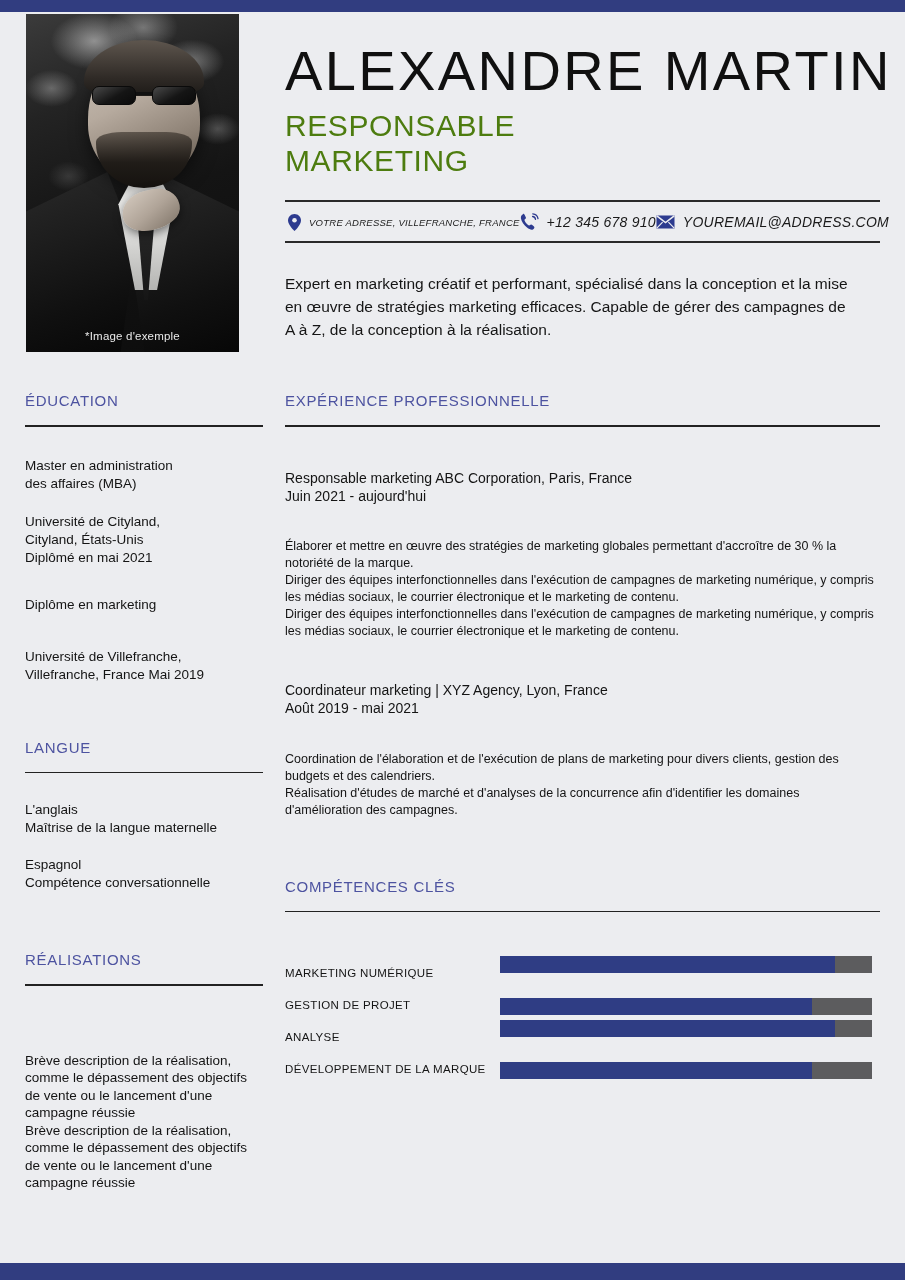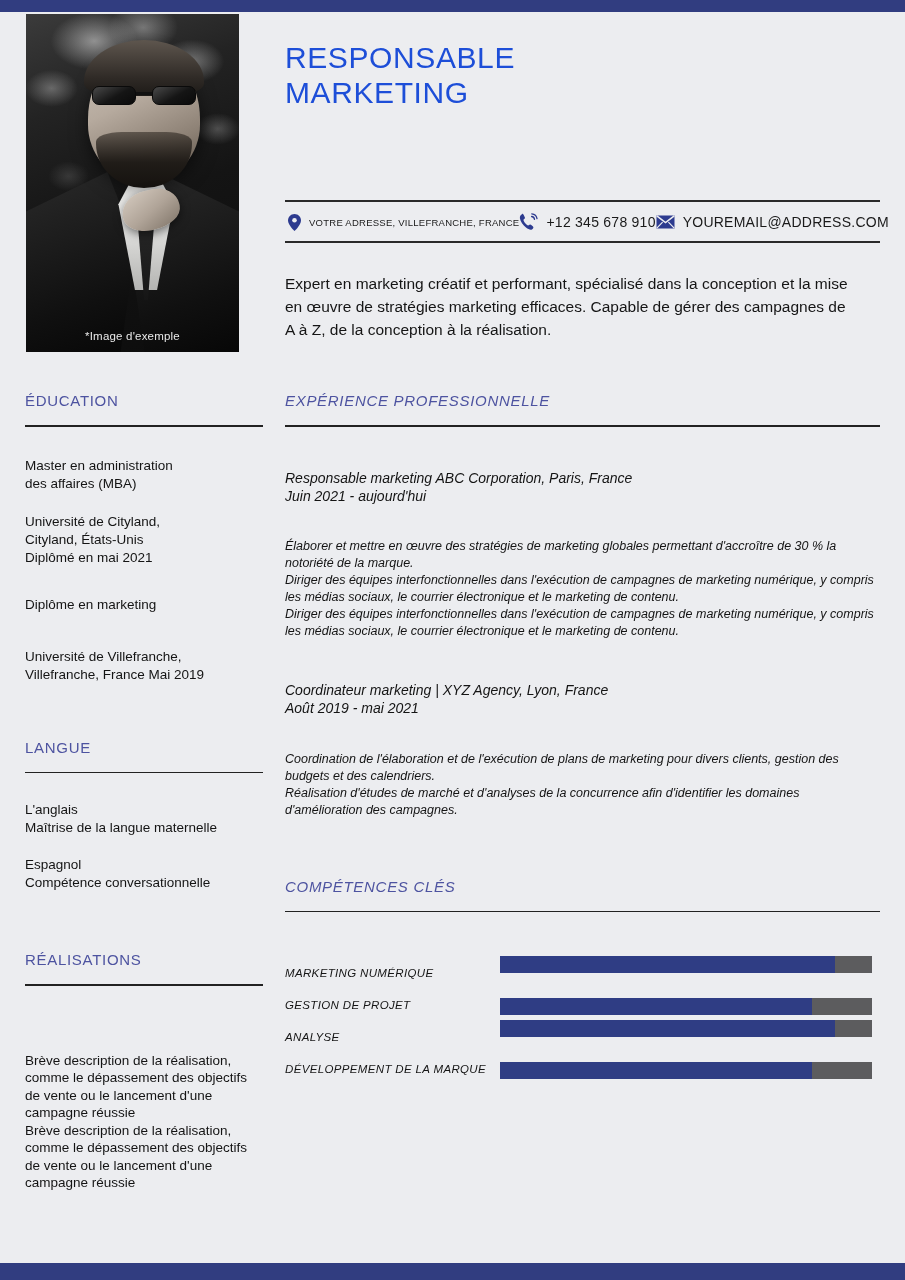--- a/index.html
+++ b/index.html
@@ -162,25 +162,26 @@
   .name {
     font-size: 56px;
     line-height: 62px;
     letter-spacing: 2.4px;
     font-weight: 300;
     color: #101010;
     white-space: nowrap;
     font-family: "Liberation Sans", sans-serif;
   }
   .role {
+    margin-top: 6px;
     font-size: 30px;
     line-height: 35px;
     letter-spacing: 0.6px;
     font-weight: 400;
-    color: #1d4ed8;
+    color: #4d7c0f;
     max-width: 300px;
   }
   .header-rule {
     position: absolute;
     left: 285px; top: 200px;
     width: 595px; height: 1.5px;
     background: #2a2a2a;
   }
   .contact-row {
     position: absolute;
@@ -193,20 +194,21 @@
     display: flex;
     align-items: center;
     white-space: nowrap;
   }
   .contact-item.addr { width: 238px; }
   .contact-item.phone { width: 145px; }
   .contact-text {
     font-size: 9.5px;
     letter-spacing: 0.25px;
     color: #1a1a1a;
+    font-style: italic;
   }
   .contact-text.bigger { font-size: 14px; }
   .ic { flex: 0 0 auto; margin-right: 8px; display: block; }
   .contact-rule {
     position: absolute;
     left: 285px; top: 241px;
     width: 595px; height: 1.5px;
     background: #2a2a2a;
   }
 
@@ -223,21 +225,20 @@
   
   .col-left {
     position: absolute;
     left: 25px; top: 392px;
     width: 238px;
   }
   .col-right {
     position: absolute;
     left: 285px; top: 392px;
     width: 595px;
-    font-style: italic;
   }
 
   .sec-title {
     color: #4d53a0;
     font-size: 15px;
     letter-spacing: 0.7px;
     font-weight: 400;
   }
   .sec-rule {
     height: 1.5px;
@@ -315,20 +316,21 @@
     <div class="photo-hair"></div>
     <div class="photo-glasses">
       <div class="photo-glasses-bridge"></div>
     </div>
     <div class="photo-beard"></div>
     <div class="photo-hand"></div>
     <div class="photo-watermark">*Image d'exemple</div>
   </div>
 
   <div class="header">
+    <div class="name">ALEXANDRE MARTIN</div>
     <div class="role">RESPONSABLE MARKETING</div>
   </div>
   <div class="header-rule"></div>
 
   <div class="contact-row">
 
     <div class="contact-item addr">
       <svg class="ic" width="13" height="17" viewBox="0 0 13 17">
         <path d="M6.5 0C2.9 0 0 2.9 0 6.5C0 11.1 6.5 17 6.5 17S13 11.1 13 6.5C13 2.9 10.1 0 6.5 0Z" fill="#2d3b8f"></path>
         <circle cx="6.5" cy="6.3" r="2.3" fill="#ecedf0"></circle>

